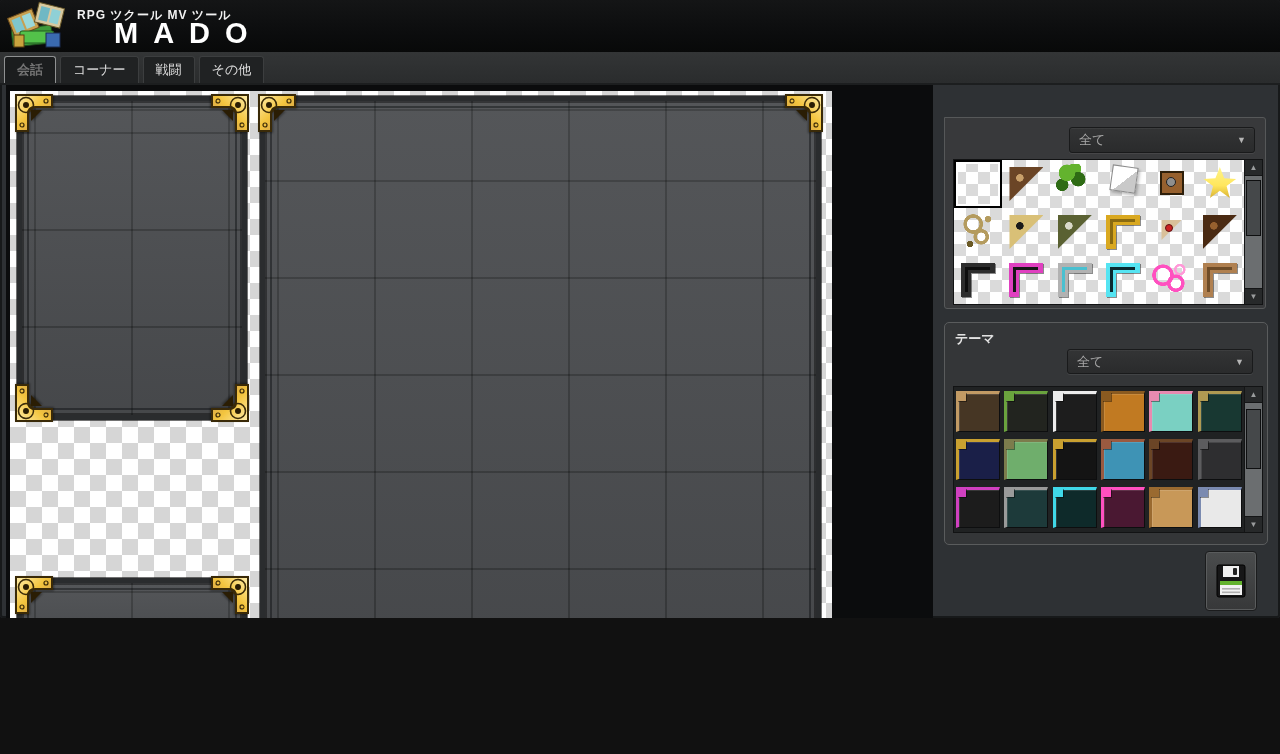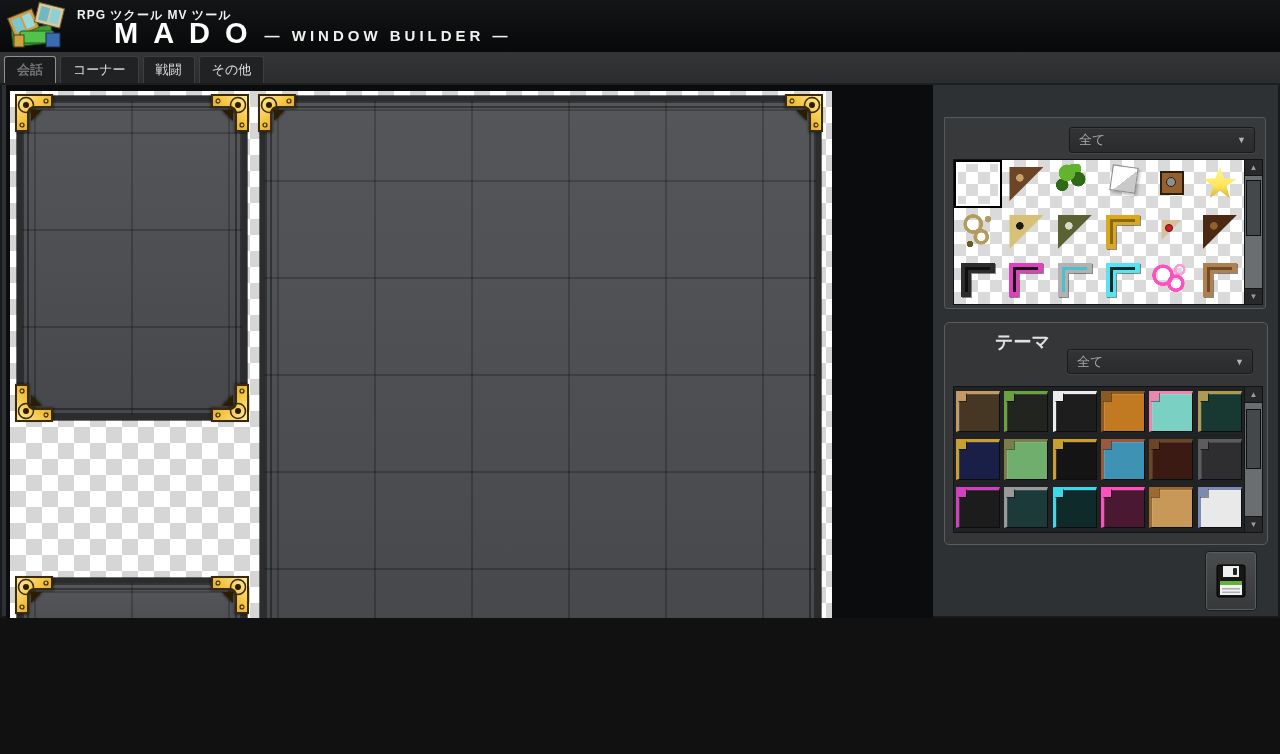--- a/index.html
+++ b/index.html
@@ -123,21 +123,21 @@
   .sbar { position:absolute; right:0; top:0; bottom:0; width:18px; background:#6b6e70; border-left:1px solid #141516; }
   .sbtn { position:absolute; left:0; width:17px; height:16px; background:#27292a; color:#9a9c9d;
           font-size:8px; display:flex; align-items:center; justify-content:center; cursor:default; }
   .sbtn.up { top:0; border-bottom:1px solid #141516; }
   .sbtn.down { bottom:0; border-top:1px solid #141516; }
   .sthumb { position:absolute; left:1px; width:15px; background:#45484a; border:1px solid #0e0f10; cursor:default; }
 
   
   #theme-box { position:absolute; left:944px; top:322px; width:324px; height:223px;
                background:#343638; border:1px solid #5a5c5d; border-radius:5px; }
-  #theme-title { position:absolute; left:10px; top:7px; font-size:18px; font-weight:bold; color:#e2e2e2;margin-left:40px; }
+  #theme-title { position:absolute; left:10px; top:7px; font-size:13px; font-weight:bold; color:#e2e2e2; }
   #theme-filter { right:14px; top:26px; width:186px; height:25px; }
   #theme-list { left:8px; top:63px; width:310px; height:147px; background:#202223; }
   .tcell { position:relative; display:flex; align-items:center; justify-content:center; cursor:default; }
   .ti { width:44px; height:41px; background:var(--c2); border:1px solid #0d0e0f;
         border-top:3px solid var(--c1); border-left:3px solid var(--c1);
         box-shadow:inset 1px 1px 0 rgba(255,255,255,.12); position:relative; }
   .ti::before { content:""; position:absolute; left:-2px; top:-2px; width:9px; height:9px; background:var(--c1);
         box-shadow:1px 1px 0 rgba(0,0,0,.4); }
 
   
@@ -182,21 +182,20 @@
         <rect x="33" y="7" width="9" height="14" fill="#6fb8c4"></rect>
         <rect x="44" y="7" width="9" height="14" fill="#8fd0d6"></rect>
       </g>
       <rect x="14" y="30" width="34" height="12" rx="2" fill="#53c24a" stroke="#215a1e"></rect>
       <rect x="40" y="32" width="14" height="14" fill="#3a6ab0" stroke="#1a2a50"></rect>
       <rect x="8" y="34" width="10" height="12" fill="#caa43e" stroke="#5a3c10"></rect>
     </svg>
     <div id="title-sub">RPG ツクール MV ツール</div>
     <div id="title-row">
       <span id="title-main">MADO</span>
-      <span id="title-suffix">— WINDOW BUILDER —</span>
     </div>
   </div>
 
   <div id="tabbar">
 
   <div class="tab active">会話</div>
       <div class="tab">コーナー</div>
       <div class="tab">戦闘</div>
       <div class="tab">その他</div>
     </div>

